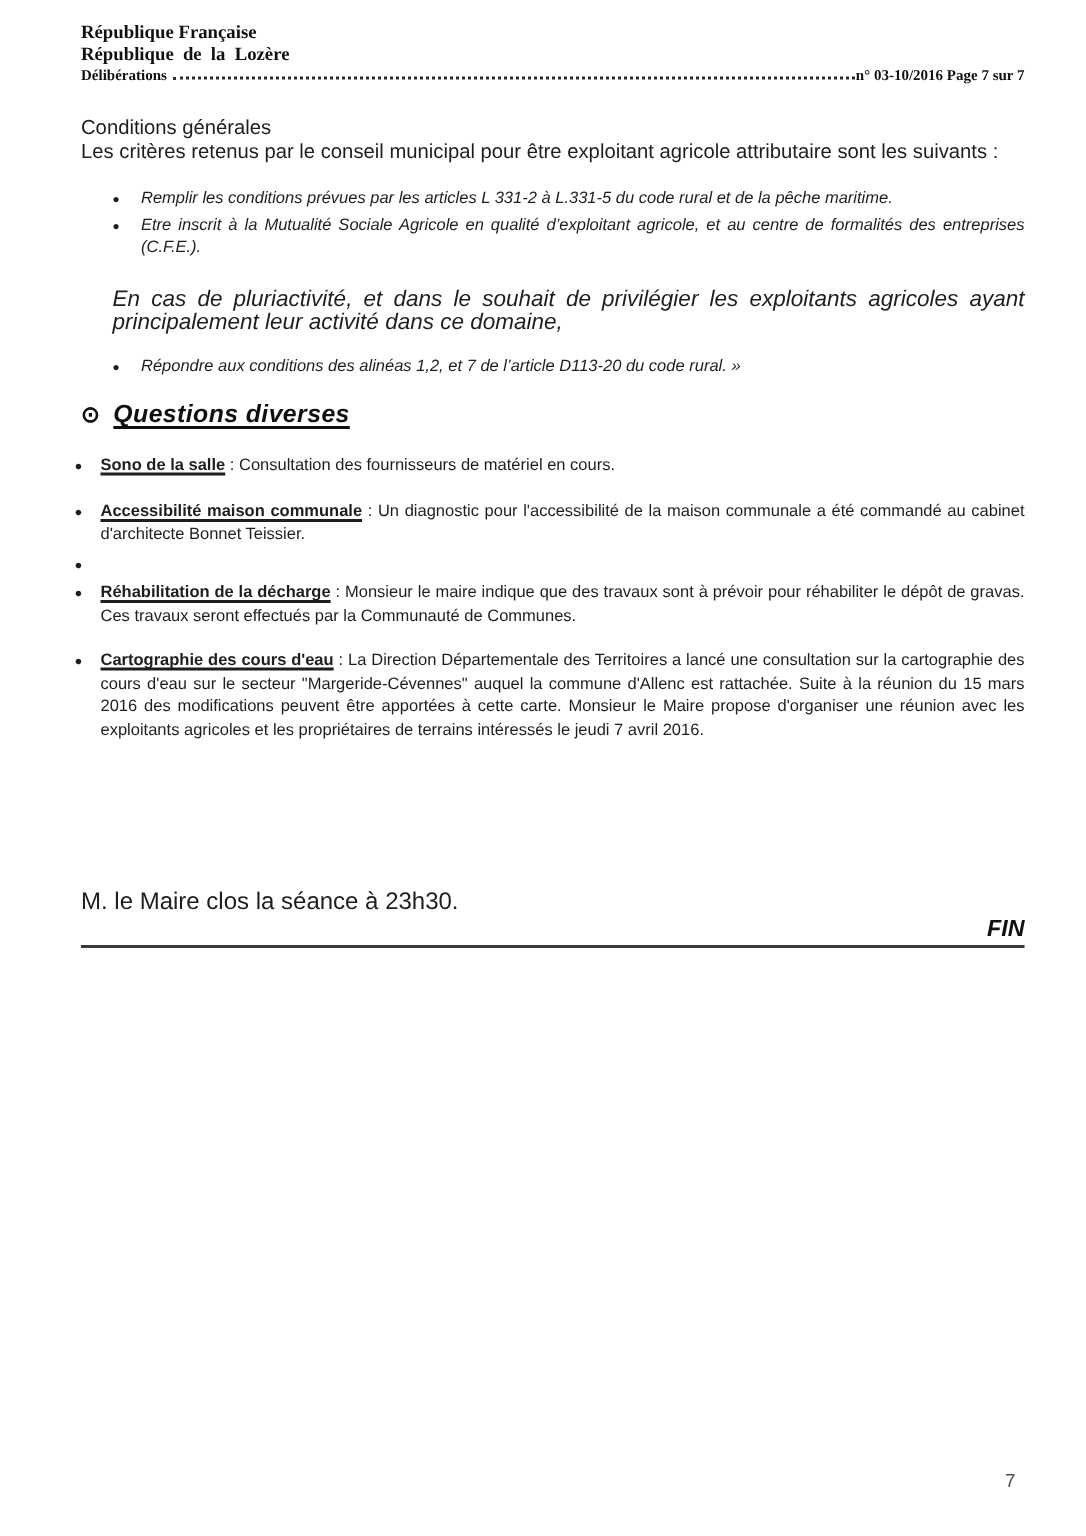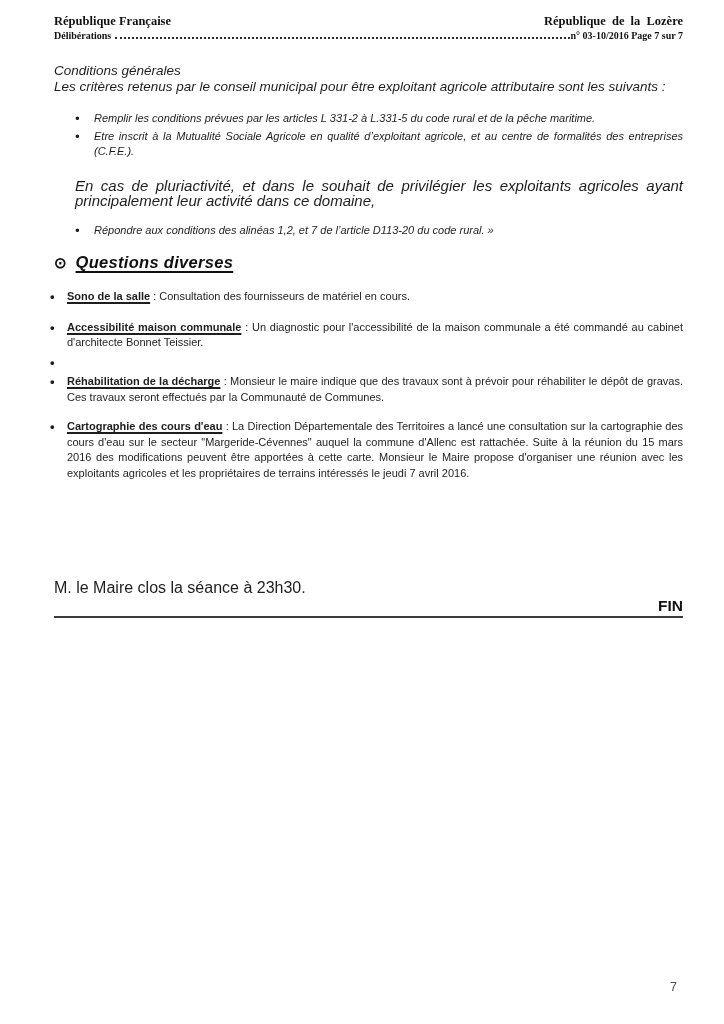--- a/index.html
+++ b/index.html
@@ -27,39 +27,39 @@
   .hdr {
     font-family: "Liberation Serif", serif;
     font-weight: bold;
     color: #111;
   }
   .hdr-row1 {
     display: flex;
     justify-content: space-between;
     align-items: baseline;
     font-size: 12.5px;
+    flex-direction: column;
   }
   .hdr-row1 .right { word-spacing: 3px; }
   .hdr-row2 {
     display: flex;
     align-items: baseline;
     font-size: 10px;
     margin-top: 1px;
   }
   .leader {
     flex: 1;
     border-bottom: 2px dotted #2a2a2a;
     margin: 0 1px 3px 4px;
     height: 1px;
   }
 
   
   .intro {
     margin-top: 21px;
-    font-style: italic;
     font-size: 13.5px;
     line-height: 16px;
   }
 
   
   ul { list-style: none; margin: 0; padding: 0; }
   li { display: flex; }
   .bullet {
     flex: 0 0 auto;
     font-size: 13px;
@@ -140,20 +140,21 @@
     line-height: 15.5px;
   }
   .fin-row {
     margin-top: 1px;
     text-align: right;
     border-bottom: 2.5px solid #3b3b3b;
     padding-bottom: 1px;
   }
   .fin-row .fin {
     font-weight: bold;
+    font-style: italic;
     font-size: 15.5px;
     color: #111;
   }
 
   
   .page-number {
     position: absolute;
     right: 47px;
     bottom: 30px;
     font-size: 12.5px;

